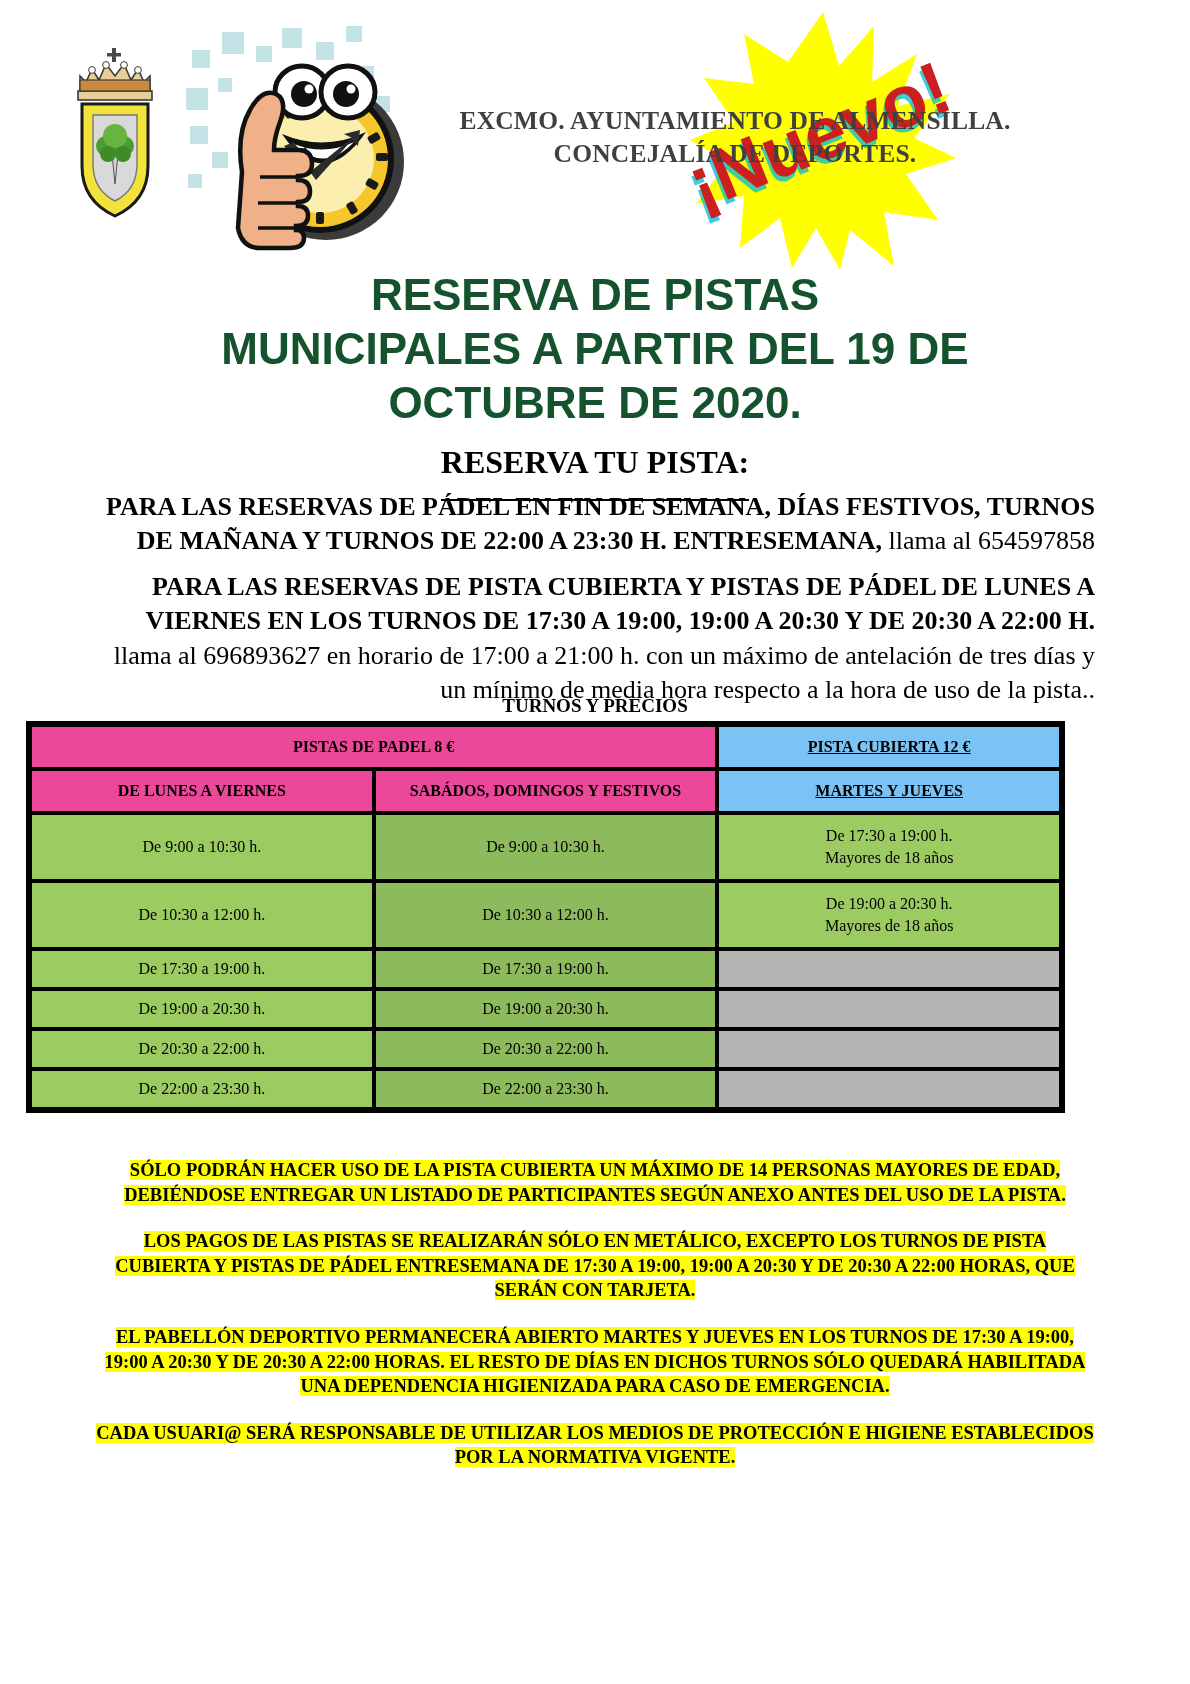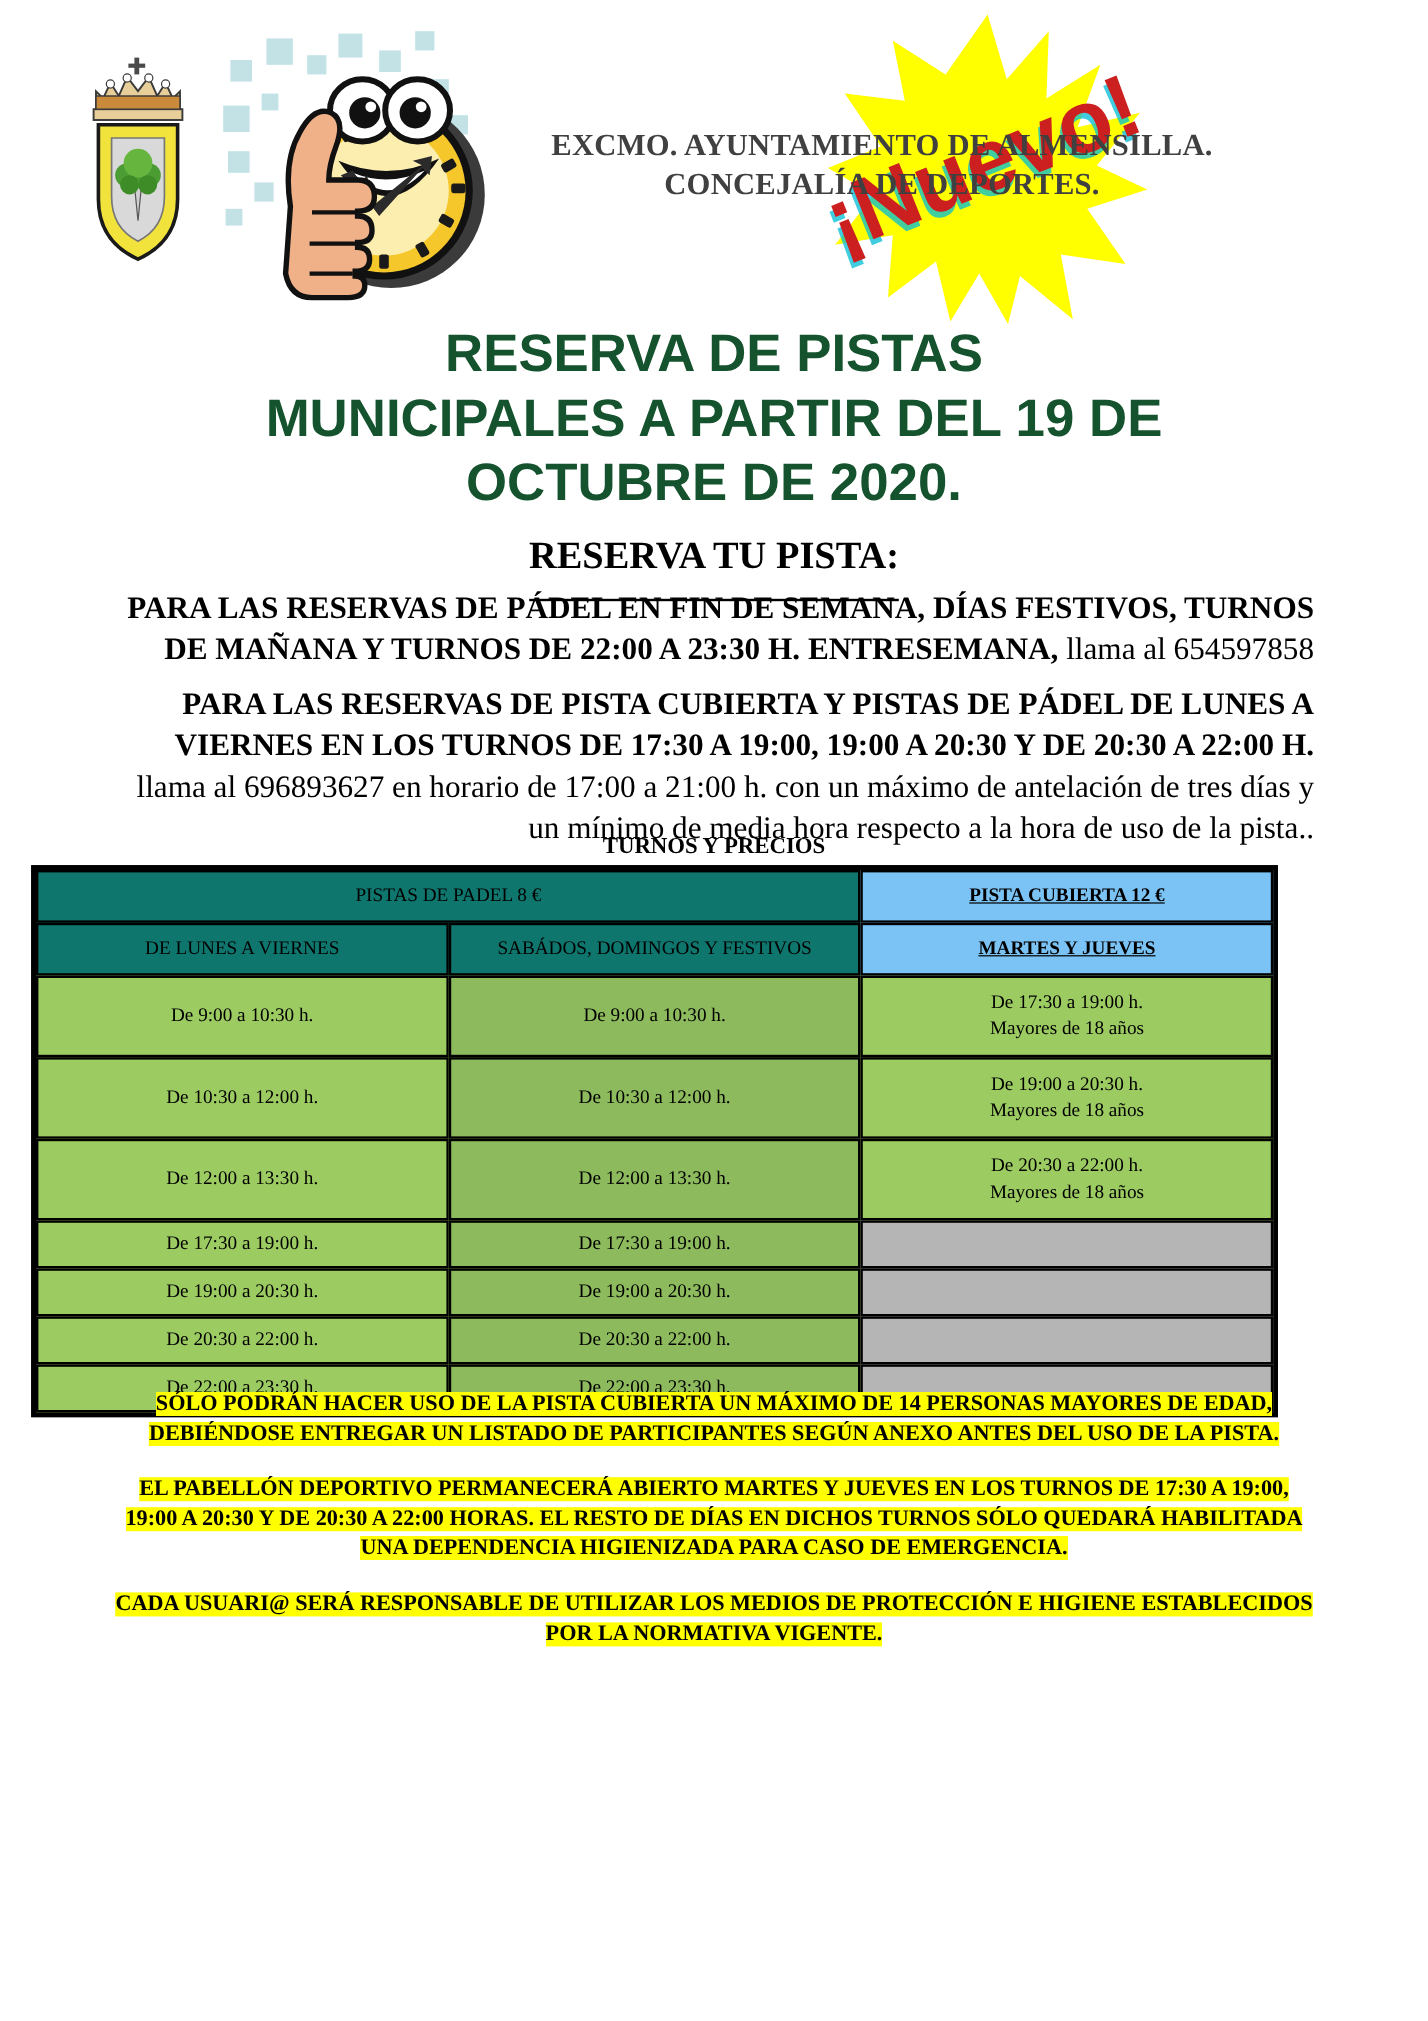--- a/index.html
+++ b/index.html
@@ -130,22 +130,22 @@
     table-layout: fixed;
   }
   .sched-table td {
     border: 2.5px solid #000;
     text-align: center;
     vertical-align: middle;
     font-size: 16px;
     padding: 4px 4px;
   }
   .hdr-pink {
-    background: #0f766e;
-    font-weight: normal;
+    background: #ec4899;
+    font-weight: bold;
     font-size: 17px;
     height: 32px;
   }
   .hdr-blue {
     background: #7cc3f5;
     font-weight: bold;
     font-size: 17px;
     text-decoration: underline;
   }
   .cell-green-a { background: #9ccb62; height: 28px; }
@@ -330,28 +330,20 @@
     </tr>
     <tr>
       <td class="cell-green-a tall">De 10:30 a 12:00 h.</td>
       <td class="cell-green-b tall">De 10:30 a 12:00 h.</td>
       <td class="cell-green-c tall">
         <span class="cell-line">De 19:00 a 20:30 h.</span>
         <span class="cell-line">Mayores de 18 años</span>
       </td>
     </tr>
     <tr>
-      <td class="cell-green-a tall">De 12:00 a 13:30 h.</td>
-      <td class="cell-green-b tall">De 12:00 a 13:30 h.</td>
-      <td class="cell-green-c tall">
-        <span class="cell-line">De 20:30 a 22:00 h.</span>
-        <span class="cell-line">Mayores de 18 años</span>
-      </td>
-    </tr>
-    <tr>
       <td class="cell-green-a">De 17:30 a 19:00 h.</td>
       <td class="cell-green-b">De 17:30 a 19:00 h.</td>
       <td class="cell-gray"></td>
     </tr>
     <tr>
       <td class="cell-green-a">De 19:00 a 20:30 h.</td>
       <td class="cell-green-b">De 19:00 a 20:30 h.</td>
       <td class="cell-gray"></td>
     </tr>
     <tr>
@@ -365,18 +357,21 @@
       <td class="cell-gray"></td>
     </tr>
   </tbody>
 </table>
 
 <div class="notes">
   <div class="note">
     <span class="hl">SÓLO PODRÁN HACER USO  DE LA PISTA CUBIERTA UN MÁXIMO DE 14 PERSONAS MAYORES DE EDAD, DEBIÉNDOSE ENTREGAR UN LISTADO DE PARTICIPANTES SEGÚN ANEXO ANTES DEL USO DE LA PISTA.</span>
   </div>
   <div class="note">
+    <span class="hl">LOS PAGOS DE LAS PISTAS SE REALIZARÁN SÓLO EN METÁLICO,  EXCEPTO LOS TURNOS DE PISTA CUBIERTA Y PISTAS DE PÁDEL ENTRESEMANA DE 17:30 A 19:00, 19:00 A 20:30 Y DE 20:30 A 22:00 HORAS, QUE SERÁN CON TARJETA.</span>
+  </div>
+  <div class="note">
     <span class="hl">EL PABELLÓN DEPORTIVO PERMANECERÁ ABIERTO MARTES Y JUEVES EN LOS TURNOS DE 17:30 A 19:00, 19:00 A 20:30 Y DE 20:30 A 22:00 HORAS. EL RESTO DE DÍAS EN DICHOS TURNOS SÓLO QUEDARÁ HABILITADA UNA DEPENDENCIA HIGIENIZADA PARA CASO DE EMERGENCIA.</span>
   </div>
   <div class="note">
     <span class="hl">CADA USUARI@ SERÁ RESPONSABLE DE UTILIZAR LOS MEDIOS DE PROTECCIÓN E HIGIENE ESTABLECIDOS POR LA NORMATIVA VIGENTE.</span>
   </div>
 </div>
 
 </body></html>

